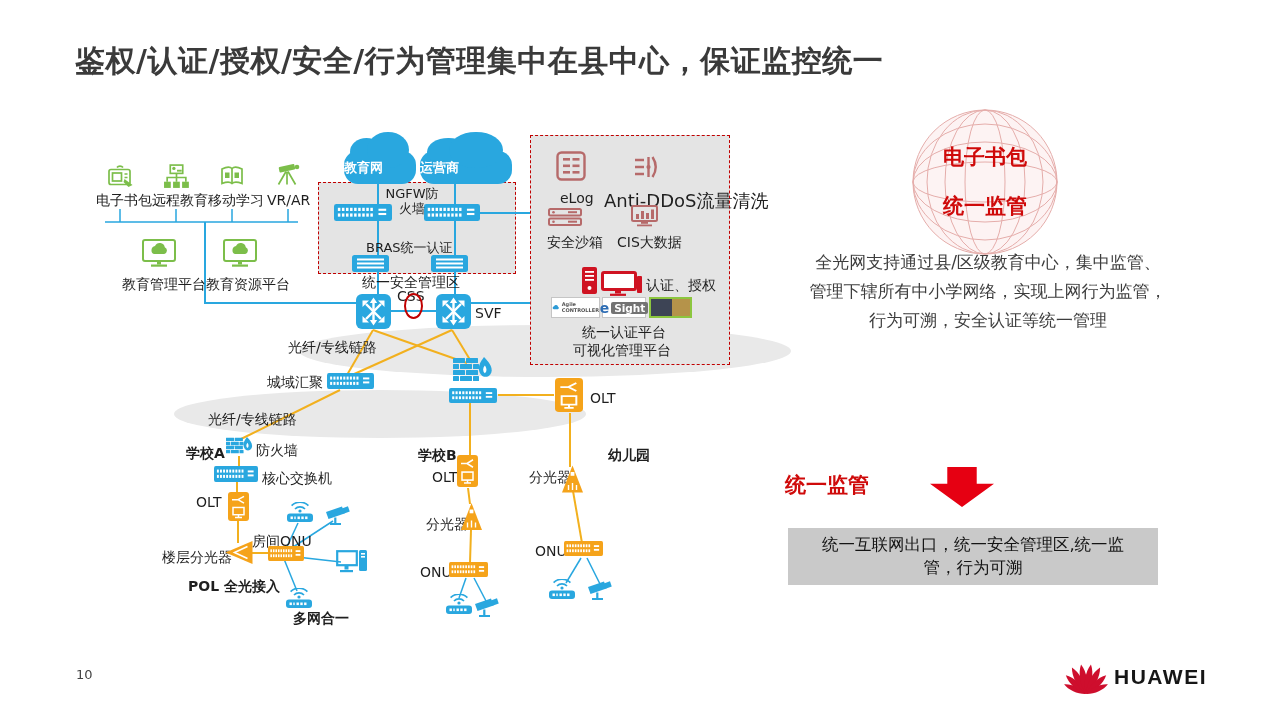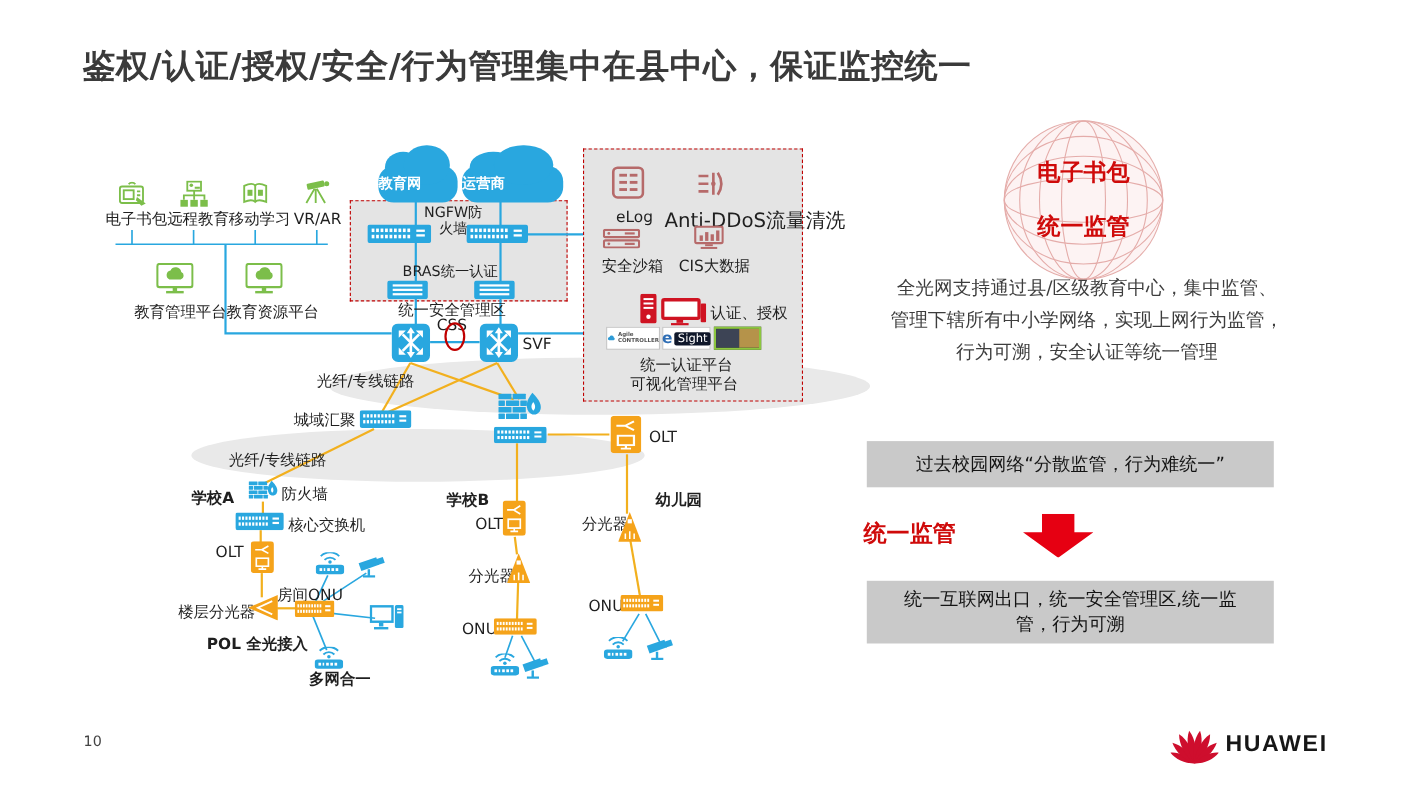--- a/index.html
+++ b/index.html
@@ -1,35 +1,35 @@
 <!DOCTYPE html>
 <html><head>
 <meta charset="utf-8">
 <style>
   html,body{margin:0;padding:0;background:#888;}
   #slide{position:relative;width:1280px;height:720px;background:#fff;overflow:hidden;
          font-family:"DejaVu Sans","Liberation Sans",sans-serif;margin:0 auto;}
   .lb{position:absolute;font-size:14px;color:#1f1f1f;white-space:nowrap;line-height:1.25;}
-  .bold{font-weight:bold;}
+  .bold{font-weight:bold;margin-left:12px;}
   .redtxt{color:#CF0A0A;font-weight:bold;}
   .ic{position:absolute;}
   .ic svg{width:100%;height:100%;display:block;}
   .layer{position:absolute;left:0;top:0;pointer-events:none;}
   .panel{position:absolute;background:#E4E4E4;border:1.6px dashed #C00000;}
   .cloud{position:absolute;background:#29A7DF;border-radius:14px;}
   .cloud::before{content:"";position:absolute;left:8%;top:-40%;width:46%;height:85%;background:inherit;border-radius:50%;}
   .cloud::after{content:"";position:absolute;right:10%;top:-58%;width:58%;height:110%;background:inherit;border-radius:50%;}
   .cloud span{position:relative;display:block;width:100%;text-align:left;line-height:33px;color:#fff;font-weight:bold;font-size:13px;z-index:1;}
   .graybox{position:absolute;background:#C9C9C9;color:#141414;font-size:16.5px;display:flex;align-items:center;justify-content:center;text-align:center;line-height:1.35;}
   .redoval{position:absolute;width:15px;height:22px;border:2.2px solid #C00000;border-radius:50%;}
   .red-arrow{position:absolute;background:#E60012;clip-path:polygon(27% 0,73% 0,73% 42%,100% 42%,50% 100%,0 42%,27% 42%);}
   .badge{position:absolute;background:#fff;border:1px solid #c5c5c5;display:flex;align-items:center;justify-content:center;gap:2px;box-sizing:border-box;}
   .agile-txt{font-size:5px;line-height:1.1;color:#555;font-weight:bold;}
   .esight-e{font-size:14px;font-weight:bold;color:#2E6DB4;}
-  .esight-s{font-size:10.5px;font-weight:normal;color:#fff;background:#0f172a;padding:0 3px;border-radius:2px;}
+  .esight-s{font-size:10.5px;font-weight:bold;color:#fff;background:#737373;padding:0 3px;border-radius:2px;}
   .thumb{position:absolute;border:2px solid #8CC63F;background:#23252e;display:flex;box-sizing:border-box;}
   .thumb .t1{width:55%;height:100%;background:#3d4austin;background:#3d4455;}
   .thumb .t2{width:45%;height:100%;background:#b5934a;}
   .sphere-text{position:absolute;width:150px;text-align:center;font-size:21px;font-weight:bold;color:#CF0A0A;}
   .para{position:absolute;width:400px;text-align:center;font-size:17px;color:#3d3d3d;line-height:29px;}
   .huawei-word{position:absolute;font-size:21px;font-weight:bold;color:#161616;letter-spacing:1.5px;font-family:"Liberation Sans","DejaVu Sans",sans-serif;}
 </style>
 </head>
 <body>
 
@@ -761,23 +761,20 @@
   </div>
   <div class="sphere-text" style="left:910px;top:143px;">电子书包</div>
   <div class="sphere-text" style="left:910px;top:192px;">统一监管</div>
 
   <div class="para" style="left:788px;top:248px;">
     <div>全光网支持通过县/区级教育中心，集中监管、</div>
     <div>管理下辖所有中小学网络，实现上网行为监管，</div>
     <div>行为可溯，安全认证等统一管理</div>
   </div>
 
-  <div class="graybox" style="left:788px;top:401px;width:370px;height:42px;">
-    <span>过去校园网络“分散监管，行为难统一”</span>
-  </div>
 
   <div class="lb redtxt" style="left:785px;top:472px;font-size:21px;">统一监管</div>
   <div class="red-arrow" style="left:930px;top:467px;width:64px;height:40px;"></div>
 
   <div class="graybox" style="left:788px;top:528px;width:370px;height:57px;padding:0 18px;box-sizing:border-box;">
     <span>统一互联网出口，统一安全管理区,统一监管，行为可溯</span>
   </div>
 
   <div class="lb" style="left:76px;top:667px;font-size:13px;color:#444;">10</div>
   <div class="ic" style="left:1063px;top:654px;width:46px;height:42px;">

